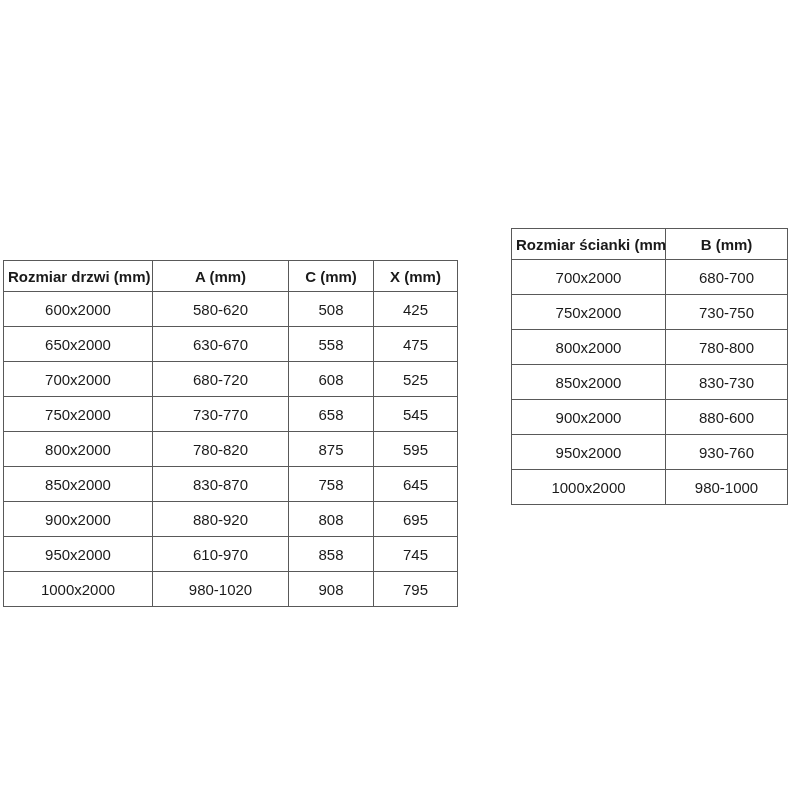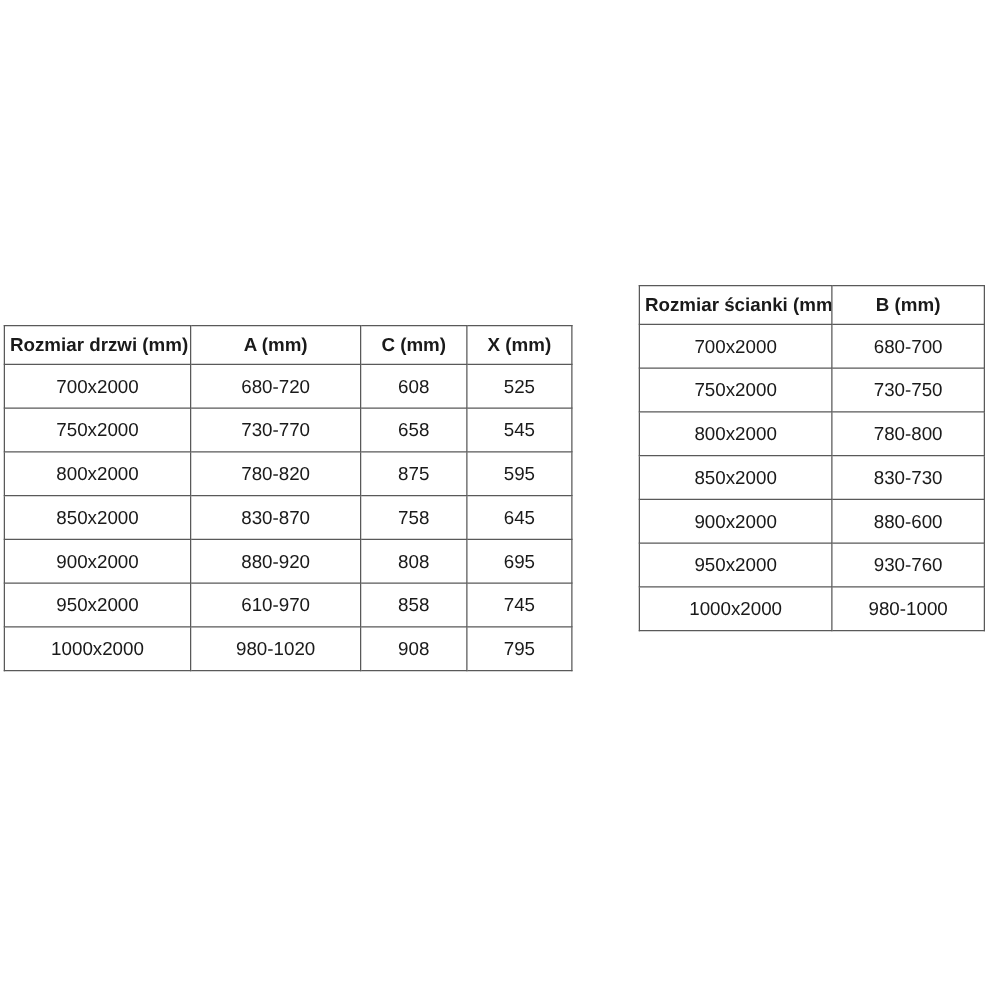--- a/index.html
+++ b/index.html
@@ -66,20 +66,32 @@
     </colgroup>
   <thead>
         <tr>
           <th>Rozmiar drzwi (mm)</th>
           <th>A (mm)</th>
           <th>C (mm)</th>
           <th>X (mm)</th>
         </tr>
       </thead>
       <tbody>
+        <tr>
+          <td>600x2000</td>
+          <td>580-620</td>
+          <td>508</td>
+          <td>425</td>
+        </tr>
+        <tr>
+          <td>650x2000</td>
+          <td>630-670</td>
+          <td>558</td>
+          <td>475</td>
+        </tr>
         <tr>
           <td>700x2000</td>
           <td>680-720</td>
           <td>608</td>
           <td>525</td>
         </tr>
         <tr>
           <td>750x2000</td>
           <td>730-770</td>
           <td>658</td>

